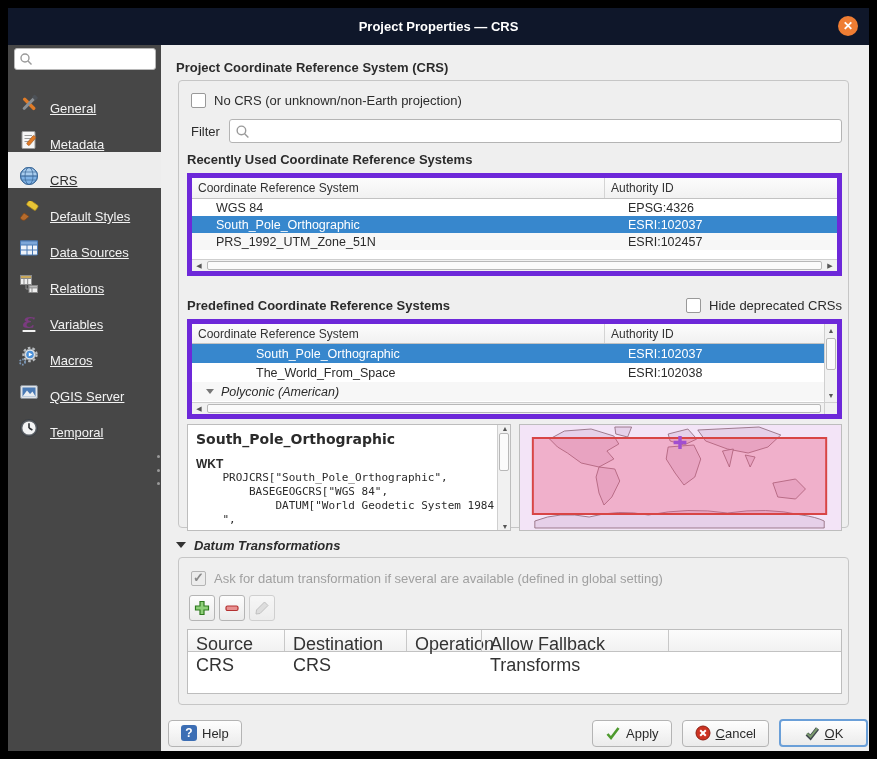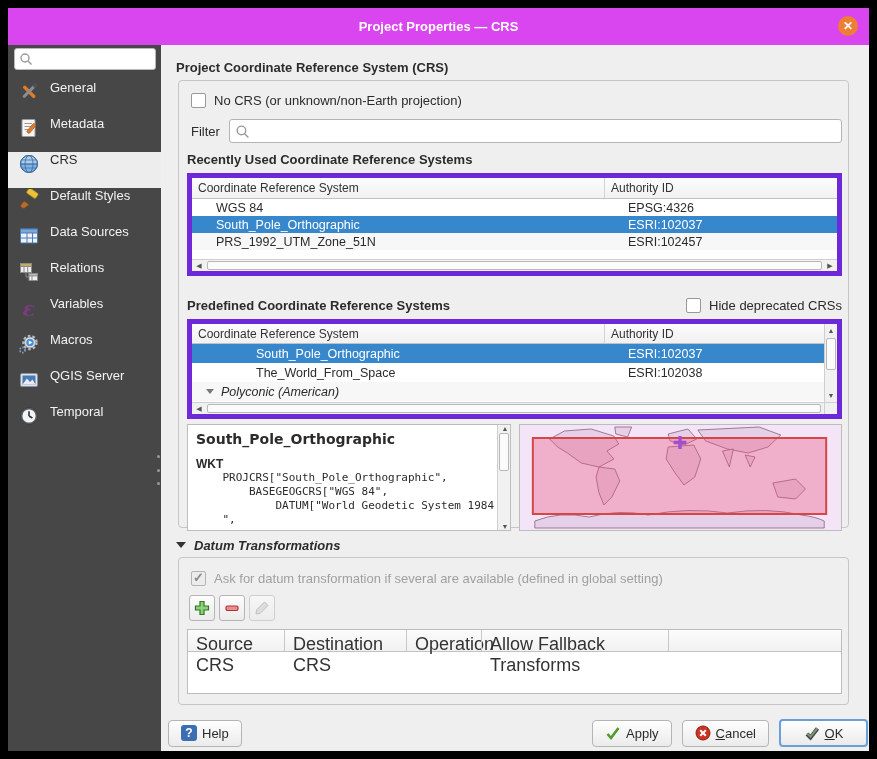--- a/index.html
+++ b/index.html
@@ -1,32 +1,32 @@
 <!DOCTYPE html>
 <html><head>
 <meta charset="utf-8">
 <style>
   * { margin:0; padding:0; box-sizing:border-box; }
   html,body { width:877px; height:759px; }
   body { background:#000; font-family:"Liberation Sans",sans-serif; font-size:12px; color:#2b2b2b; position:relative; }
   .window { position:absolute; left:8px; top:8px; width:861px; height:743px; background:#efefef; display:flex; flex-direction:column; }
 
   
-  .titlebar { height:37px; background:#d946ef; display:flex; align-items:center; justify-content:center; position:relative; flex:0 0 auto; }
+  .titlebar { height:37px; background:#0f172a; display:flex; align-items:center; justify-content:center; position:relative; flex:0 0 auto; }
   .titlebar .title { color:#ffffff; font-weight:bold; font-size:13px; }
   .close-btn { position:absolute; right:11px; top:8px; width:20px; height:20px; border-radius:50%; background:#ef7d33; border:none; display:flex; align-items:center; justify-content:center; cursor:pointer; }
   .close-btn span { color:#fff; font-weight:bold; font-size:12px; line-height:1; transform:translateY(-0.5px); }
 
   
   .content { flex:1; display:flex; min-height:0; position:relative; }
 
   
   .sidebar { width:153px; background:#474747; flex:0 0 auto; position:relative; }
   .sidebar-search { margin:3px 5px 10px 6px; height:22px; background:#fff; border:1px solid #b8b8b8; border-radius:3px; display:flex; align-items:center; padding:0 4px; }
-  .nav-item { height:36px; display:flex; align-items:flex-start; gap:9px; padding-left:9px; color:#f2f2f2; font-size:13px; cursor:pointer; }
+  .nav-item { height:36px; display:flex; align-items:flex-end; gap:9px; padding-left:9px; color:#f2f2f2; font-size:13px; cursor:pointer;text-decoration:underline; }
   .nav-item.selected { background:#ededed; color:#2b2b2b; }
   .nav-icon { width:24px; height:24px; flex:0 0 auto; display:flex; align-items:center; justify-content:center; }
   .splitter-dots { position:absolute; right:0px; top:410px; width:5px; height:30px; display:flex; flex-direction:column; align-items:center; justify-content:space-between; }
   .splitter-dots i { width:3px; height:3px; border-radius:50%; background:#9a9a9a; }
 
   
   .main { flex:1; position:relative; min-width:0; }
   .page-title { font-size:13px; font-weight:bold; margin:15px 0 0 15px; height:17px; }
   .groupbox { border:1px solid #c6c6c6; border-radius:4px; margin:0 20px 0 17px; background:#efefef; }
   .gb1 { margin-top:3px; height:448px; padding:11px 6px 0 8px; }

